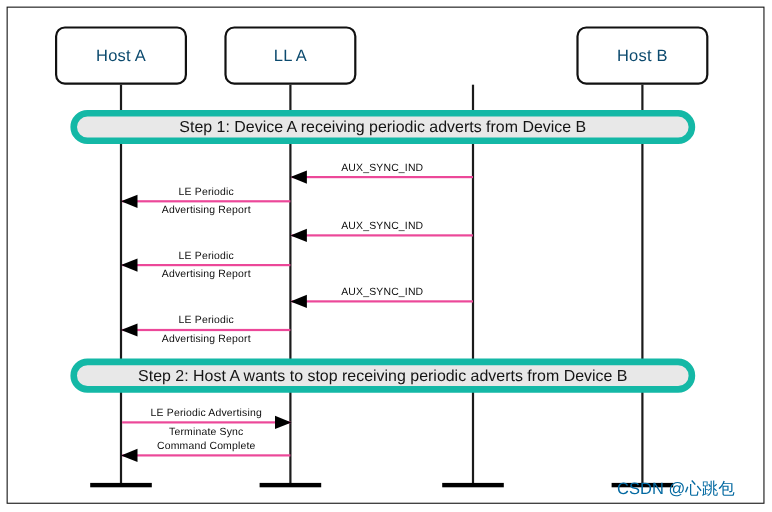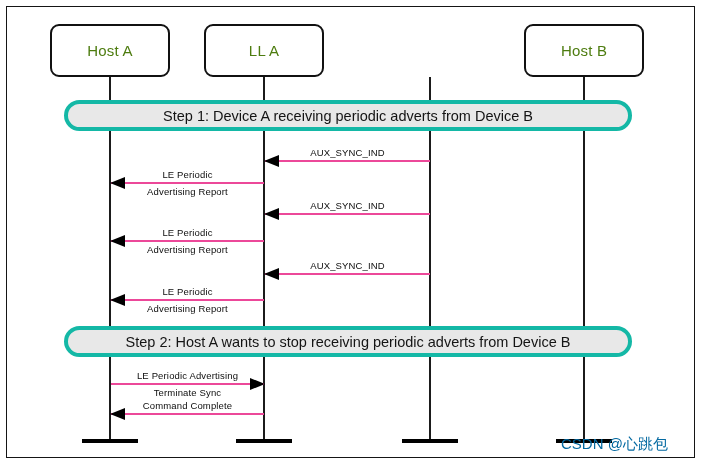--- a/index.html
+++ b/index.html
@@ -41,21 +41,21 @@
     border: 2px solid #111111;
     border-radius: 9px;
     background: #ffffff;
     box-sizing: border-box;
     display: flex;
     align-items: center;
     justify-content: center;
   }
   .actor-label {
     font-size: 15px;
-    color: #4d7c0f;
+    color: #0c4a6e;
     letter-spacing: .2px;
     white-space: nowrap;
   }
 
   
   .lifeline {
     position: absolute;
     width: 2px;
     background: #1b1b1b;
   }
@@ -66,21 +66,21 @@
     background: #000000;
   }
 
   
   .step-banner {
     position: absolute;
     left: 64px;
     width: 568px;
     height: 31px;
     background: #e8e8e8;
-    border: 4px solid #14b8a6;
+    border: 6px solid #14b8a6;
     border-radius: 16px;
     box-sizing: border-box;
     display: flex;
     align-items: center;
     justify-content: center;
   }
   .step-banner-label {
     font-size: 14.5px;
     color: #141414;
     white-space: nowrap;

